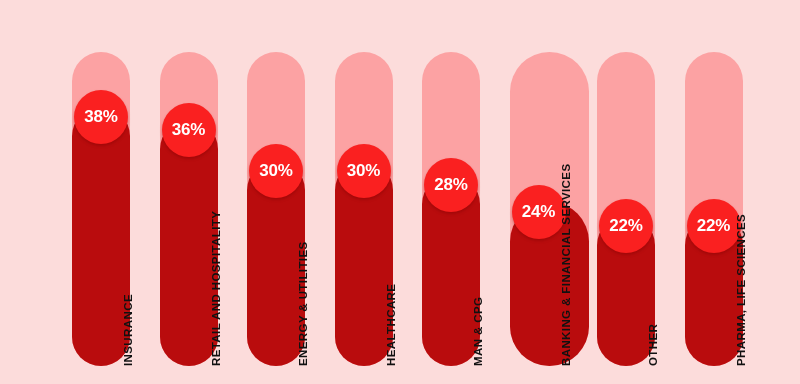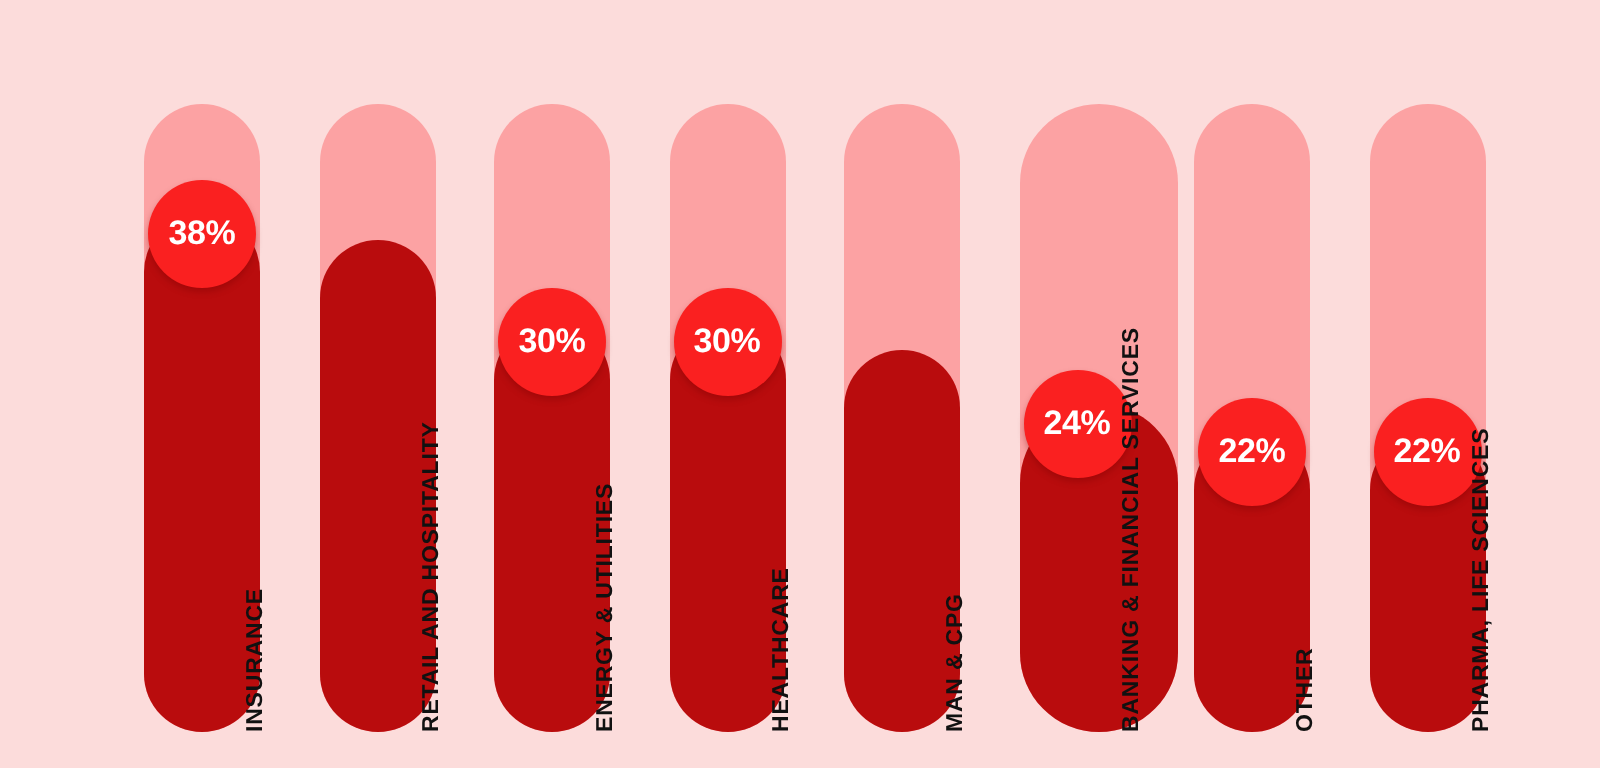--- a/index.html
+++ b/index.html
@@ -82,37 +82,39 @@
 <div id="chart-root">
     <div class="bar-group" style="left: 72px; width: 58px;">
       <div class="bar-track" style="top: 52px; height: 314px; background: rgb(252, 162, 163);"></div>
       <div class="bar-fill" style="top: 106.609px; height: 259.391px; background: rgb(185, 12, 13);"></div>
       <div class="value-badge" style="width: 54px; height: 54px; left: 2px; top: 89.6087px; background: rgb(250, 32, 32); color: rgb(255, 255, 255); font-size: 17px;">38%</div>
       <div class="cat-label" style="left: 62px; color: rgb(17, 17, 17);">INSURANCE</div>
     </div>
     <div class="bar-group" style="left: 159.5px; width: 58px;">
       <div class="bar-track" style="top: 52px; height: 314px; background: rgb(252, 162, 163);"></div>
       <div class="bar-fill" style="top: 120.261px; height: 245.739px; background: rgb(185, 12, 13);"></div>
+      <div class="value-badge" style="width: 54px; height: 54px; left: 2px; top: 103.261px; background: rgb(250, 32, 32); color: rgb(255, 255, 255); font-size: 17px;">36%</div>
       <div class="cat-label" style="left: 62px; color: rgb(17, 17, 17);">RETAIL AND HOSPITALITY</div>
     </div>
     <div class="bar-group" style="left: 247px; width: 58px;">
       <div class="bar-track" style="top: 52px; height: 314px; background: rgb(252, 162, 163);"></div>
       <div class="bar-fill" style="top: 161.217px; height: 204.783px; background: rgb(185, 12, 13);"></div>
       <div class="value-badge" style="width: 54px; height: 54px; left: 2px; top: 144.217px; background: rgb(250, 32, 32); color: rgb(255, 255, 255); font-size: 17px;">30%</div>
       <div class="cat-label" style="left: 62px; color: rgb(17, 17, 17);">ENERGY &amp; UTILITIES</div>
     </div>
     <div class="bar-group" style="left: 334.5px; width: 58px;">
       <div class="bar-track" style="top: 52px; height: 314px; background: rgb(252, 162, 163);"></div>
       <div class="bar-fill" style="top: 161.217px; height: 204.783px; background: rgb(185, 12, 13);"></div>
       <div class="value-badge" style="width: 54px; height: 54px; left: 2px; top: 144.217px; background: rgb(250, 32, 32); color: rgb(255, 255, 255); font-size: 17px;">30%</div>
       <div class="cat-label" style="left: 62px; color: rgb(17, 17, 17);">HEALTHCARE</div>
     </div>
     <div class="bar-group" style="left: 422px; width: 58px;">
       <div class="bar-track" style="top: 52px; height: 314px; background: rgb(252, 162, 163);"></div>
       <div class="bar-fill" style="top: 174.87px; height: 191.13px; background: rgb(185, 12, 13);"></div>
+      <div class="value-badge" style="width: 54px; height: 54px; left: 2px; top: 157.87px; background: rgb(250, 32, 32); color: rgb(255, 255, 255); font-size: 17px;">28%</div>
       <div class="cat-label" style="left: 62px; color: rgb(17, 17, 17);">MAN &amp; CPG</div>
     </div>
     <div class="bar-group" style="left: 509.5px; width: 79px;">
       <div class="bar-track" style="top: 52px; height: 314px; background: rgb(252, 162, 163);"></div>
       <div class="bar-fill" style="top: 202.174px; height: 163.826px; background: rgb(185, 12, 13);"></div>
       <div class="value-badge" style="width: 54px; height: 54px; left: 2px; top: 185.174px; background: rgb(250, 32, 32); color: rgb(255, 255, 255); font-size: 17px;">24%</div>
       <div class="cat-label" style="left: 62px; color: rgb(17, 17, 17);">BANKING &amp; FINANCIAL SERVICES</div>
     </div>
     <div class="bar-group" style="left: 597px; width: 58px;">
       <div class="bar-track" style="top: 52px; height: 314px; background: rgb(252, 162, 163);"></div>

